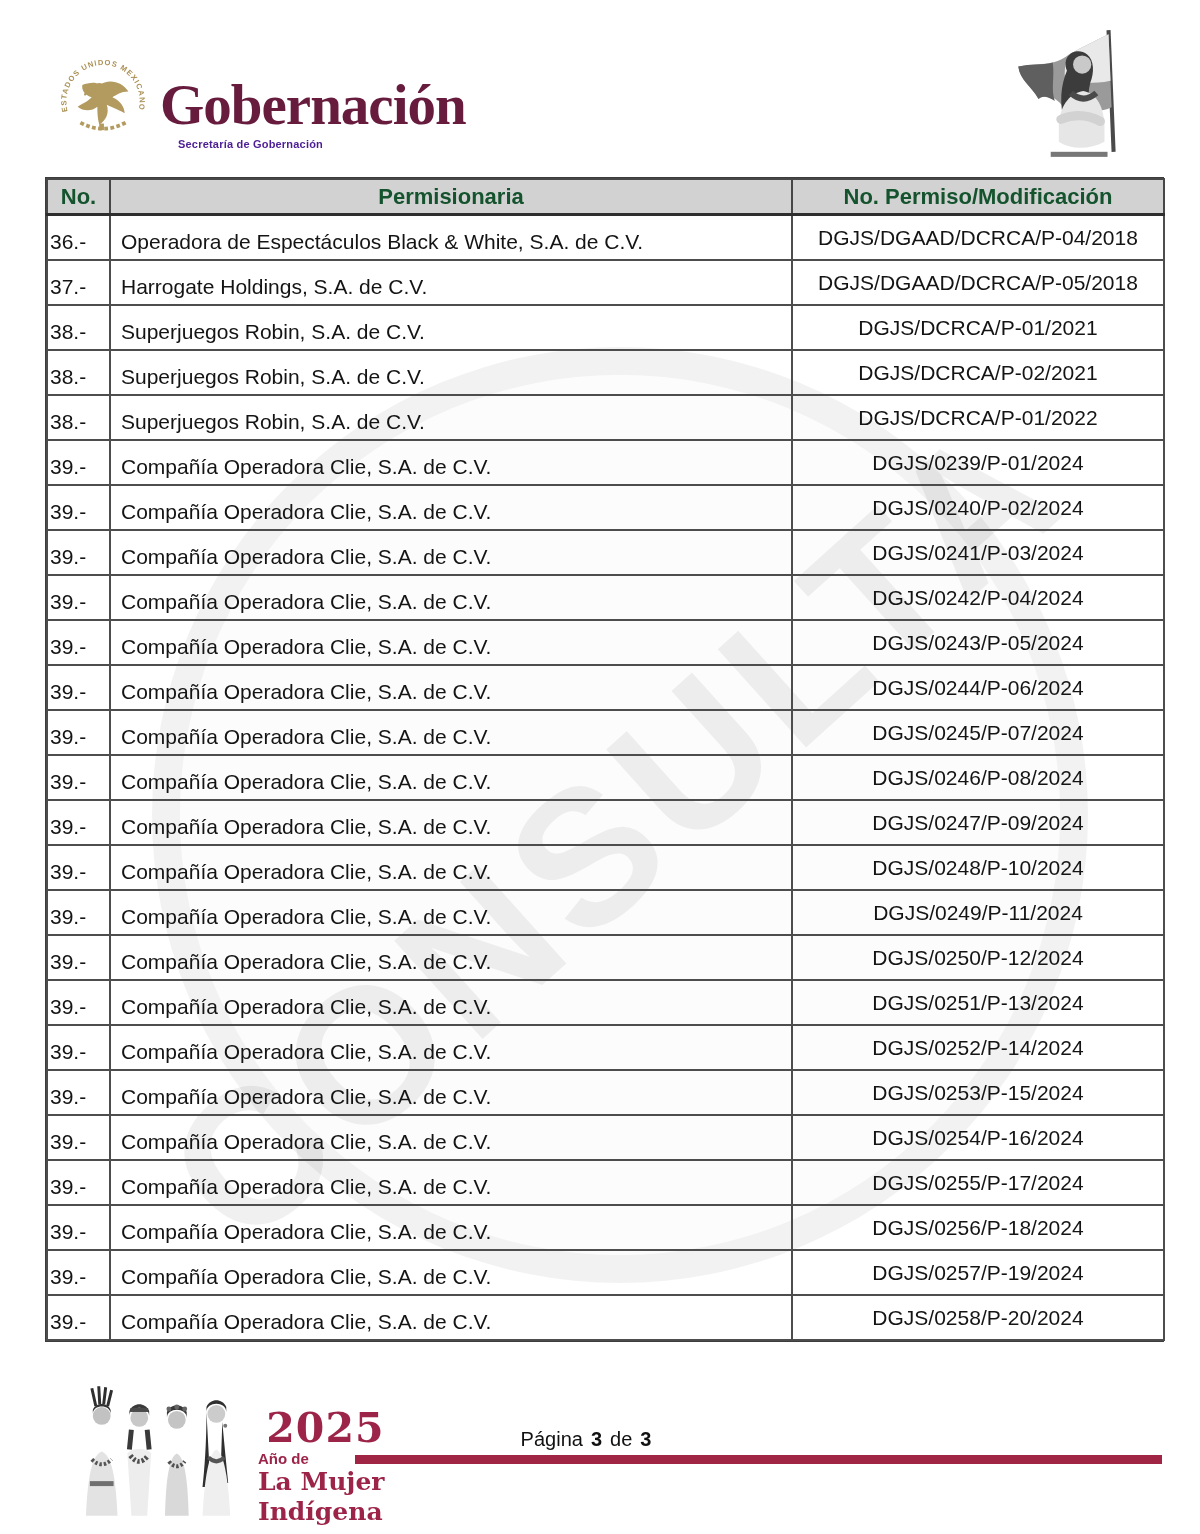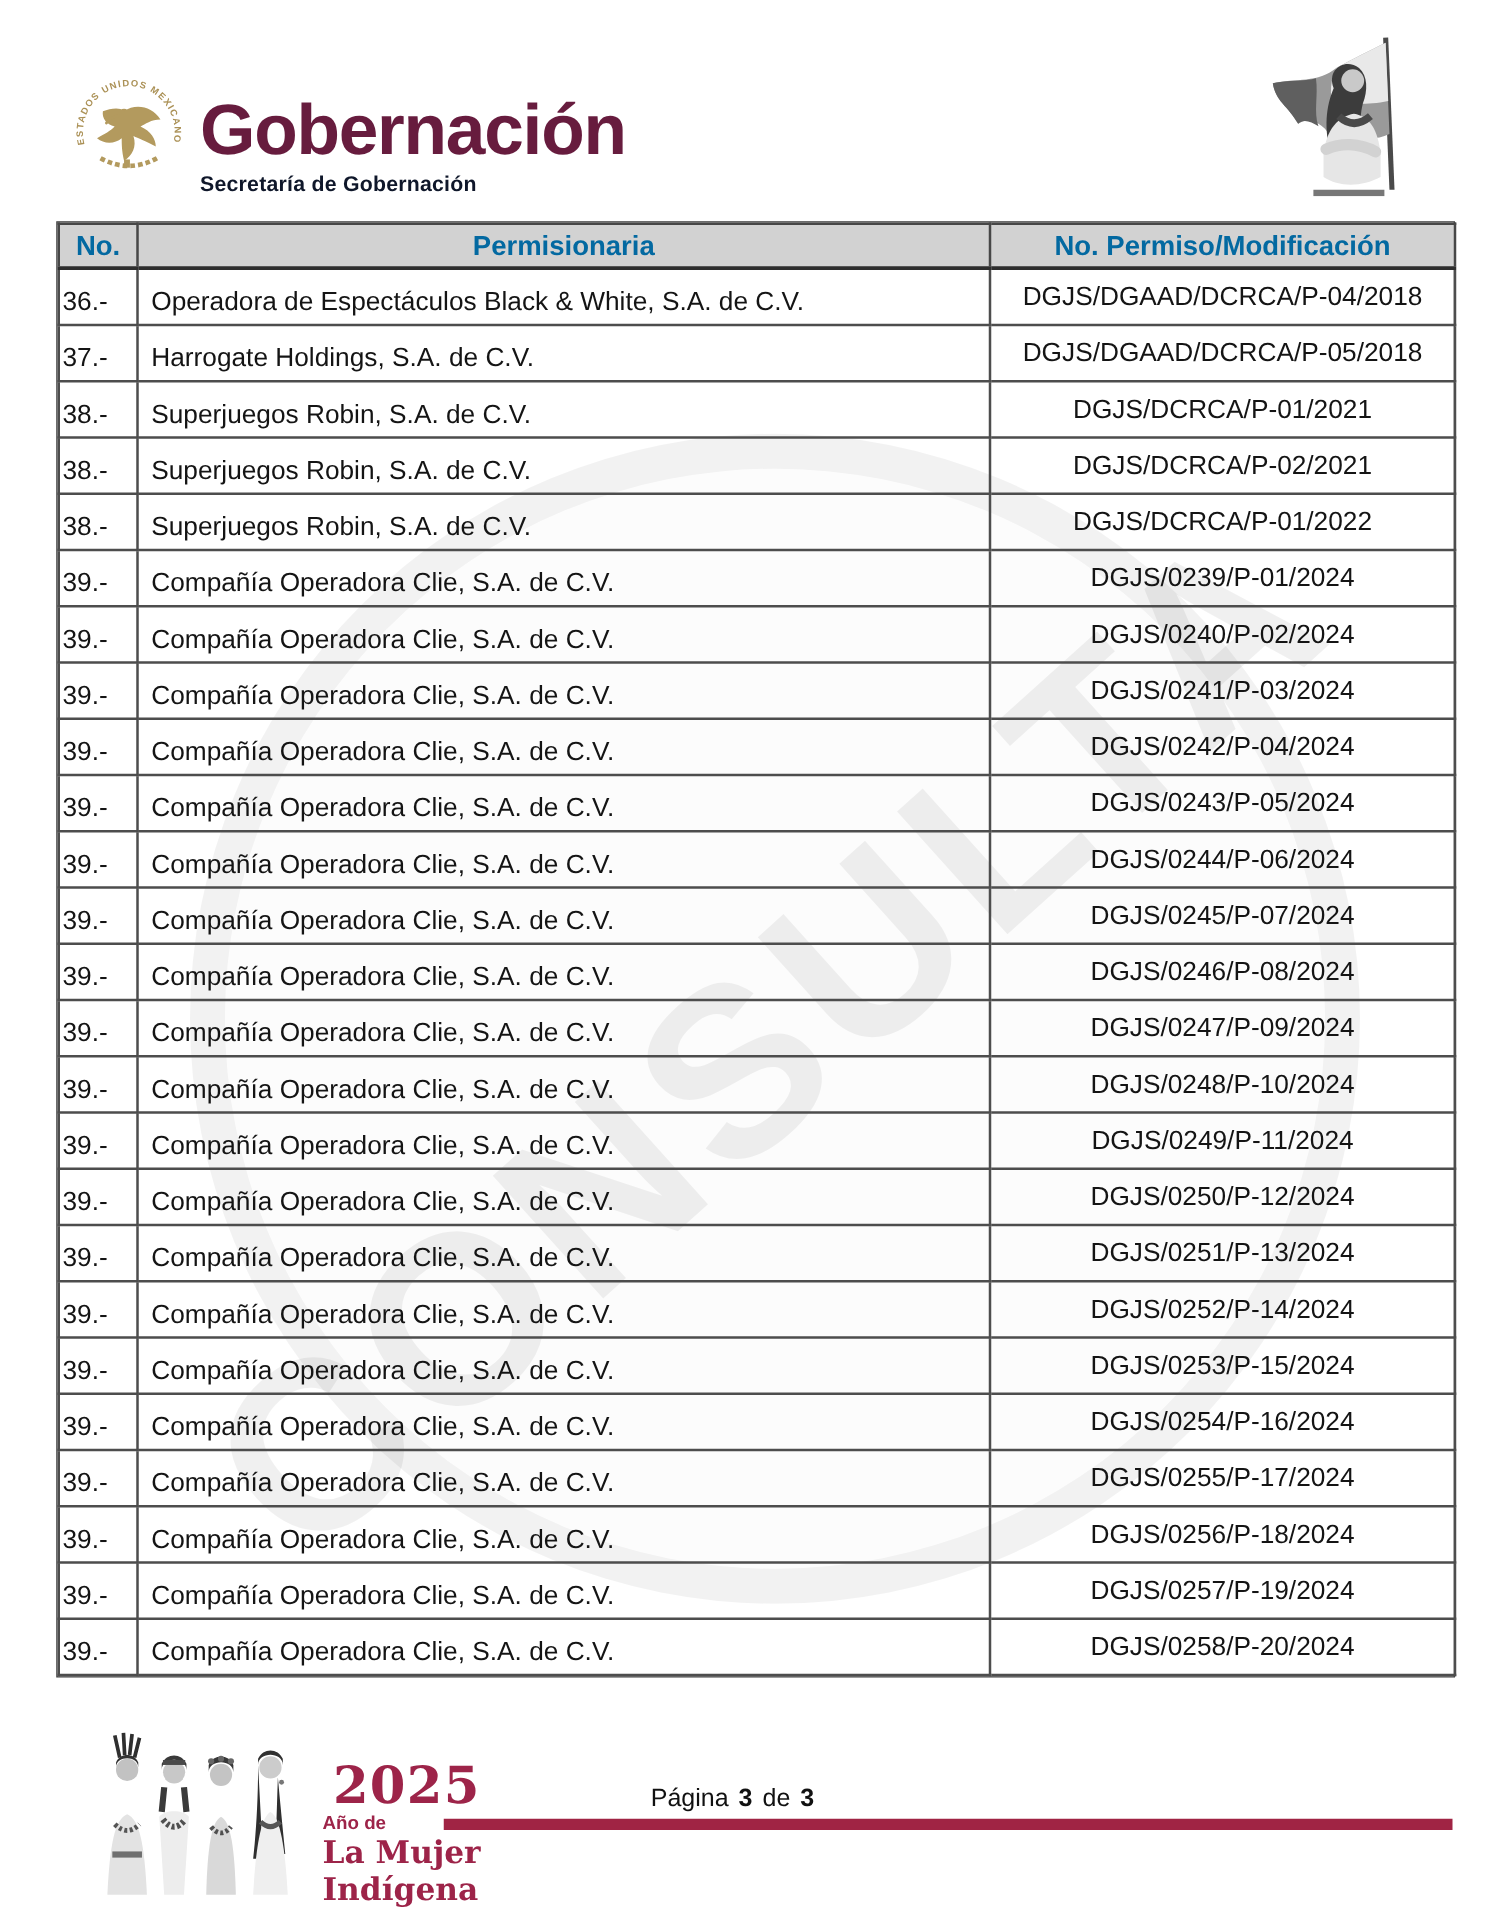--- a/index.html
+++ b/index.html
@@ -21,33 +21,33 @@
     transform:translate(-50%,-50%) rotate(-42deg);
     font-size:192px; font-weight:bold; letter-spacing:10px;
     color:rgba(0,0,0,0.058); white-space:nowrap;
   }
 
   
   .gob-header { position:absolute; top:52px; left:56px; display:flex; align-items:center; z-index:2; }
   .emblem { width:94px; height:94px; flex:0 0 auto; }
   .brand { margin-left:10px; }
   .brand-name {
-    font-family:Liberation Sans, sans-serif; font-weight:bold; font-size:57px;
+    font-family:Liberation Serif, serif; font-weight:bold; font-size:57px;
     line-height:1.0; color:#671c3e; letter-spacing:-1px;margin-top:24px;
   }
-  .brand-sub { font-size:17px; font-weight:bold; color:#0f172a; margin-top:5px; letter-spacing:0.2px; }
+  .brand-sub { font-size:11px; font-weight:bold; color:#4c1d95; margin-top:5px; letter-spacing:0.2px;margin-left:18px; }
   .flag-woman { position:absolute; top:24px; right:58px; width:142px; height:142px; z-index:1; }
 
   
   .table-wrap { position:absolute; top:177px; left:45px; width:1117px; z-index:1; border:1px solid #3c3c3c; }
   table { width:100%; border-collapse:collapse; table-layout:fixed; background:transparent; }
   col.c-no { width:63px; } col.c-name { width:682px; } col.c-permit { width:372px; }
   th {
     height:33px; background:#d2d2d2; border:2px solid #474747; border-bottom:3px solid #2e2e2e;
-    font-size:22px; font-weight:bold; color:#0369a1; text-align:center; vertical-align:middle; padding:0;
+    font-size:22px; font-weight:bold; color:#14532d; text-align:center; vertical-align:middle; padding:0;
   }
   td {
     height:38px; border:2px solid #4d4d4d; font-size:21px; color:#141414;
     background:transparent; overflow:hidden; white-space:nowrap;
   }
   td.cell-no { text-align:left; vertical-align:bottom; padding:0 2px 5px 2px; }
   td.cell-permisionaria { text-align:left; vertical-align:bottom; padding:0 19px 5px 10px; }
   td.cell-permiso { text-align:center; vertical-align:middle; padding:0 4px; }
 
   

